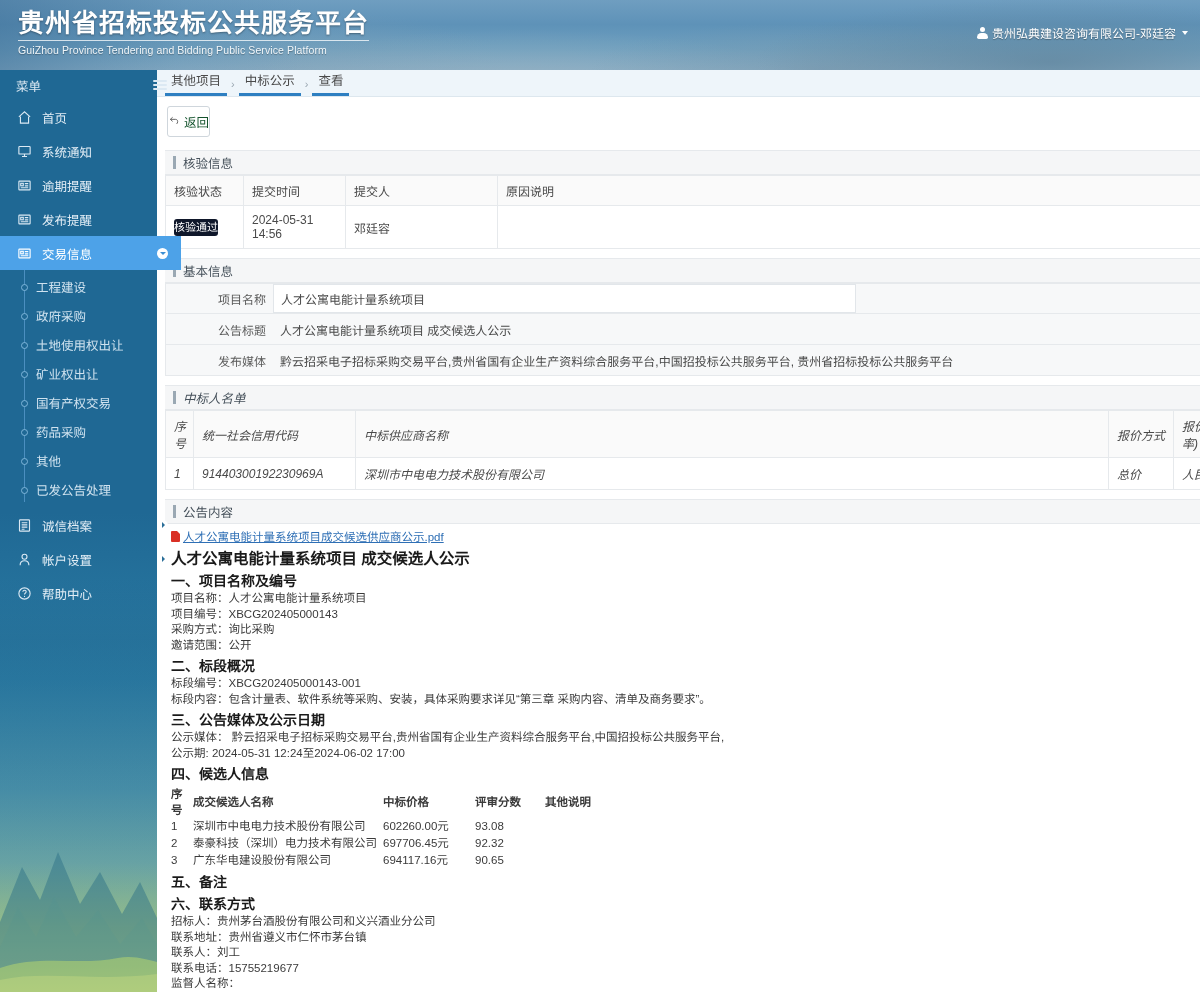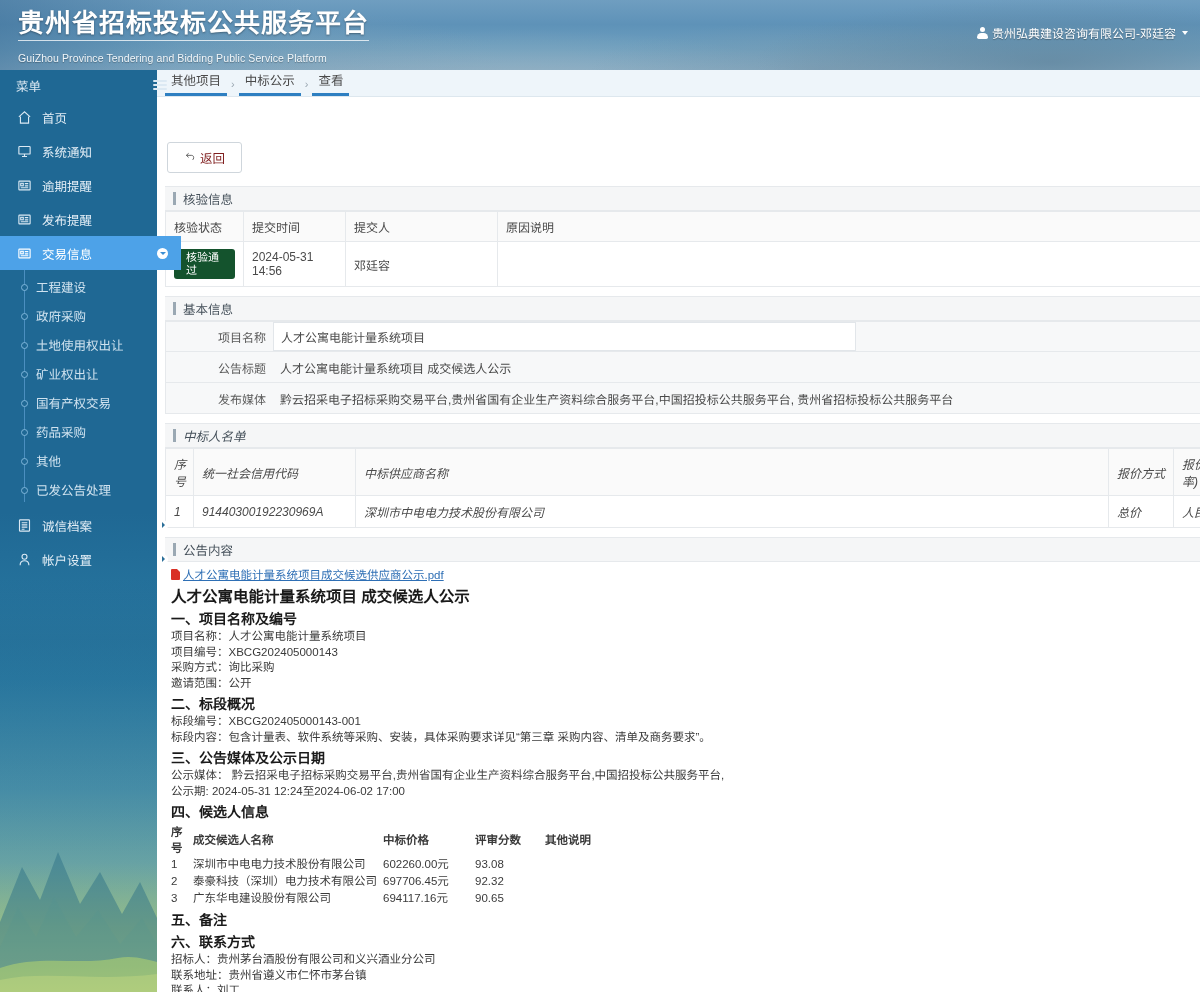--- a/index.html
+++ b/index.html
@@ -32,21 +32,21 @@
   .brand { position: absolute; left: 18px; top: 8px; z-index: 3; }
   .brand-cn {
     font-size: 26px; font-weight: bold; color: #ffffff; letter-spacing: 1px;
     text-shadow: 0 1px 2px rgba(0,0,0,.35);
     line-height: 30px;
     border-bottom: 1px solid rgba(255,255,255,.75);
     padding-bottom: 2px;
     display: inline-block;
   }
   .brand-en {
-    font-size: 10.5px; color: #f0f6fa; margin-top: 11px; letter-spacing: .1px;
+    font-size: 10.5px; color: #f0f6fa; margin-top: 3px; letter-spacing: .1px;
     text-shadow: 0 1px 1px rgba(0,0,0,.3);
   }
   .user-box {
     position: absolute; right: 12px; top: 24px; z-index: 3;
     color: #fff; font-size: 12px; display: flex; align-items: center; gap: 4px;
     text-shadow: 0 1px 1px rgba(0,0,0,.35); cursor: pointer;
   }
   .user-icon { display:inline-block; width:11px; height:12px; position:relative; }
   .user-icon::before{content:"";position:absolute;top:0;left:3px;width:5px;height:5px;border-radius:50%;background:#fff;}
   .user-icon::after{content:"";position:absolute;bottom:0;left:0;width:11px;height:6px;border-radius:5px 5px 2px 2px;background:#fff;}
@@ -105,43 +105,43 @@
   }
   .crumb {
     font-size: 12.5px; color: #4a4a4a; padding: 0 6px 4px 6px; border-bottom: 3px solid #2e7fc1; cursor: pointer;
   }
   .crumb-sep { color:#9aa7b1; font-size: 11px; padding-bottom: 6px; }
 
   .btn-row { padding: 9px 0 8px 10px; background:#fff; }
   .btn-back {
     display:inline-flex; align-items:center; gap:4px;
     border:1px solid #cfd6dc; background:#fff; border-radius:3px;
-    padding: 5px 16px; font-size: 12.5px; color:#7f1d1d; cursor:pointer;margin-top:36px;
+    padding: 5px 0; font-size: 12.5px; color:#14532d; cursor:pointer;
   }
 
   .sec-head {
     background: #f5f6f7; border: 1px solid #e6e9ec; border-left:none; border-right:none;
     height: 25px; display:flex; align-items:center; padding-left: 8px; margin: 0 0 0 0;
     font-size: 12.5px; color:#45505a;
   }
   .sec-bar { width:3px; height:13px; background:#9aa8b3; margin-right:7px; }
   .block { margin: 6px 8px 0 8px; }
   .block.first { margin-top: 5px; }
 
   table.grid { width:100%; border-collapse: collapse; table-layout: fixed; }
   table.grid th {
     background:#fafafa; border:1px solid #e6e9ec; font-weight: normal; text-align:left;
     padding: 6px 8px; font-size: 12px; color:#4a4a4a;
   }
   table.grid td {
     border:1px solid #e6e9ec; padding: 7px 8px; font-size: 12px; color:#4a4a4a; background:#fff;
   }
   .badge-pass {
-    display:inline-block; background:#14532d; color:#fff; font-size:11px;
-    padding: 2px 12px; border-radius: 3px; line-height: 13px;
+    display:inline-block; background:#0f172a; color:#fff; font-size:11px;
+    padding: 2px 0; border-radius: 3px; line-height: 13px;
   }
 
   
   .frow { display:flex; border:1px solid #e6e9ec; border-top:none; background:#f7f8f9; min-height: 31px; align-items: stretch; text-align: center; }
   .frow.firstrow { border-top:1px solid #e6e9ec; }
   .flabel { width: 107px; flex:none; display:flex; align-items:center; justify-content:flex-end; padding-right:7px; color:#5a5a5a; font-size:12px; }
   .fval { flex:1; display:flex; align-items:center; padding: 5px 7px; font-size:12px; color:#4a4a4a; }
   .fval.boxed { background:#fff; border:1px solid #e2e6ea; max-width: 583px; flex: none; width:583px; }
 
   
@@ -302,20 +302,30 @@
           </svg>
       </span>
       <span>帐户设置</span>
       <span class="arrow">
           <span class="circ-arrow right">
             <i></i>
           </span>
         </span>
     </div>
 
+    <div class="sb-item">
+      <span class="ic">
+        <svg class="svg-ic" width="15" height="15" viewBox="0 0 24 24" fill="none" stroke="#dbe9f4" stroke-width="1.8">
+            <circle cx="12" cy="12" r="9"></circle>
+            <path d="M9.3 9.2 C9.5 7.6 10.6 6.8 12 6.8 C13.6 6.8 14.7 7.8 14.7 9.2 C14.7 11.2 12 11.3 12 13.6"></path>
+            <circle cx="12" cy="16.6" r=".9" fill="#dbe9f4" stroke="none"></circle>
+          </svg>
+      </span>
+      <span>帮助中心</span>
+    </div>
   </div>
 
   <div class="main">
 
     <div class="crumb-bar">
       <span class="crumb">其他项目</span>
       <span class="crumb-sep">›</span>
       <span class="crumb">中标公示</span>
       <span class="crumb-sep">›</span>
       <span class="crumb">查看</span>

